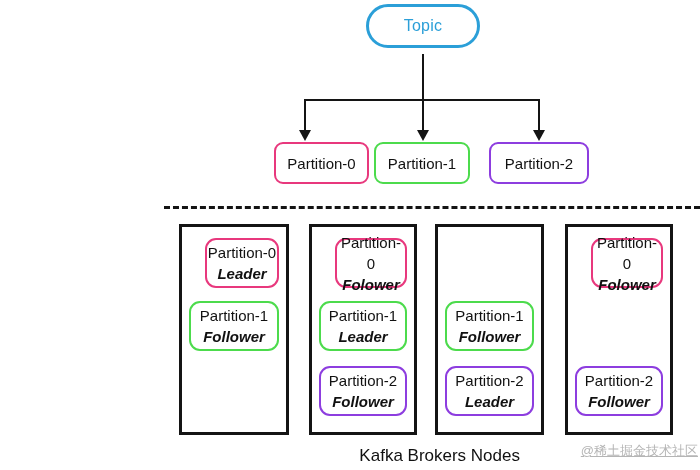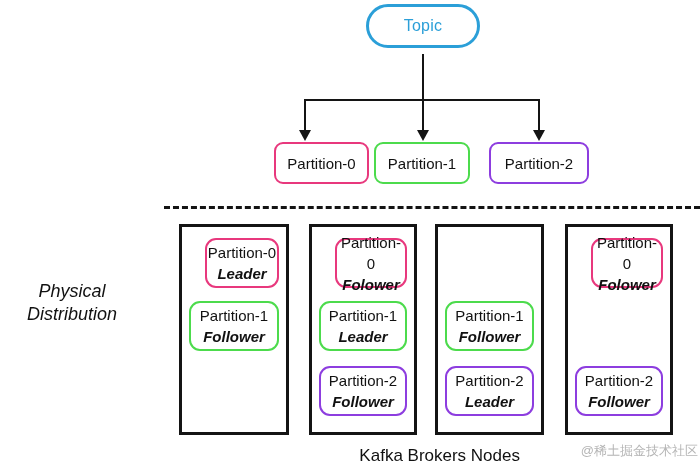--- a/index.html
+++ b/index.html
@@ -64,42 +64,38 @@
   .pink{border-color:var(--pink);margin-left:16px;}
   .green{border-color:var(--green);}
   .purple{border-color:var(--purple);}
   
   .caption{
     position:absolute;left:280px;top:446px;width:240px;text-align:right;
     font-size:17px;color:#111;
   }
   .watermark{
     position:absolute;left:538px;top:442px;width:160px;text-align:right;
-    font-size:13px;color:var(--watermark_gray);
+    font-size:13px;color:var(--watermark_gray);text-decoration:underline;
   }
 </style>
 </head>
 <body>
 
 <div class="canvas">
 
   <div class="topic">Topic</div>
 
   <div class="line" style="left:422px;top:54px;width:2px;height:77px"></div>
   <div class="line" style="left:304px;top:99px;width:236px;height:2px"></div>
   <div class="line" style="left:304px;top:99px;width:2px;height:32px"></div>
   <div class="line" style="left:538px;top:99px;width:2px;height:32px"></div>
   <div class="arrowhead" style="left:299px;top:130px"></div>
   <div class="arrowhead" style="left:417px;top:130px"></div>
   <div class="arrowhead" style="left:533px;top:130px"></div>
 
-  <div class="section-label physical-label">
-    <div>Physical</div>
-    <div>Distribution</div>
-  </div>
 
   <div class="lpart lp0 pink">Partition-0</div>
   <div class="lpart lp1 green">Partition-1</div>
   <div class="lpart lp2 purple">Partition-2</div>
 
   <div class="divider"></div>
 
   <div class="broker b1">
     <div class="slot slot-1 pink">
       <div>Partition-0</div>

